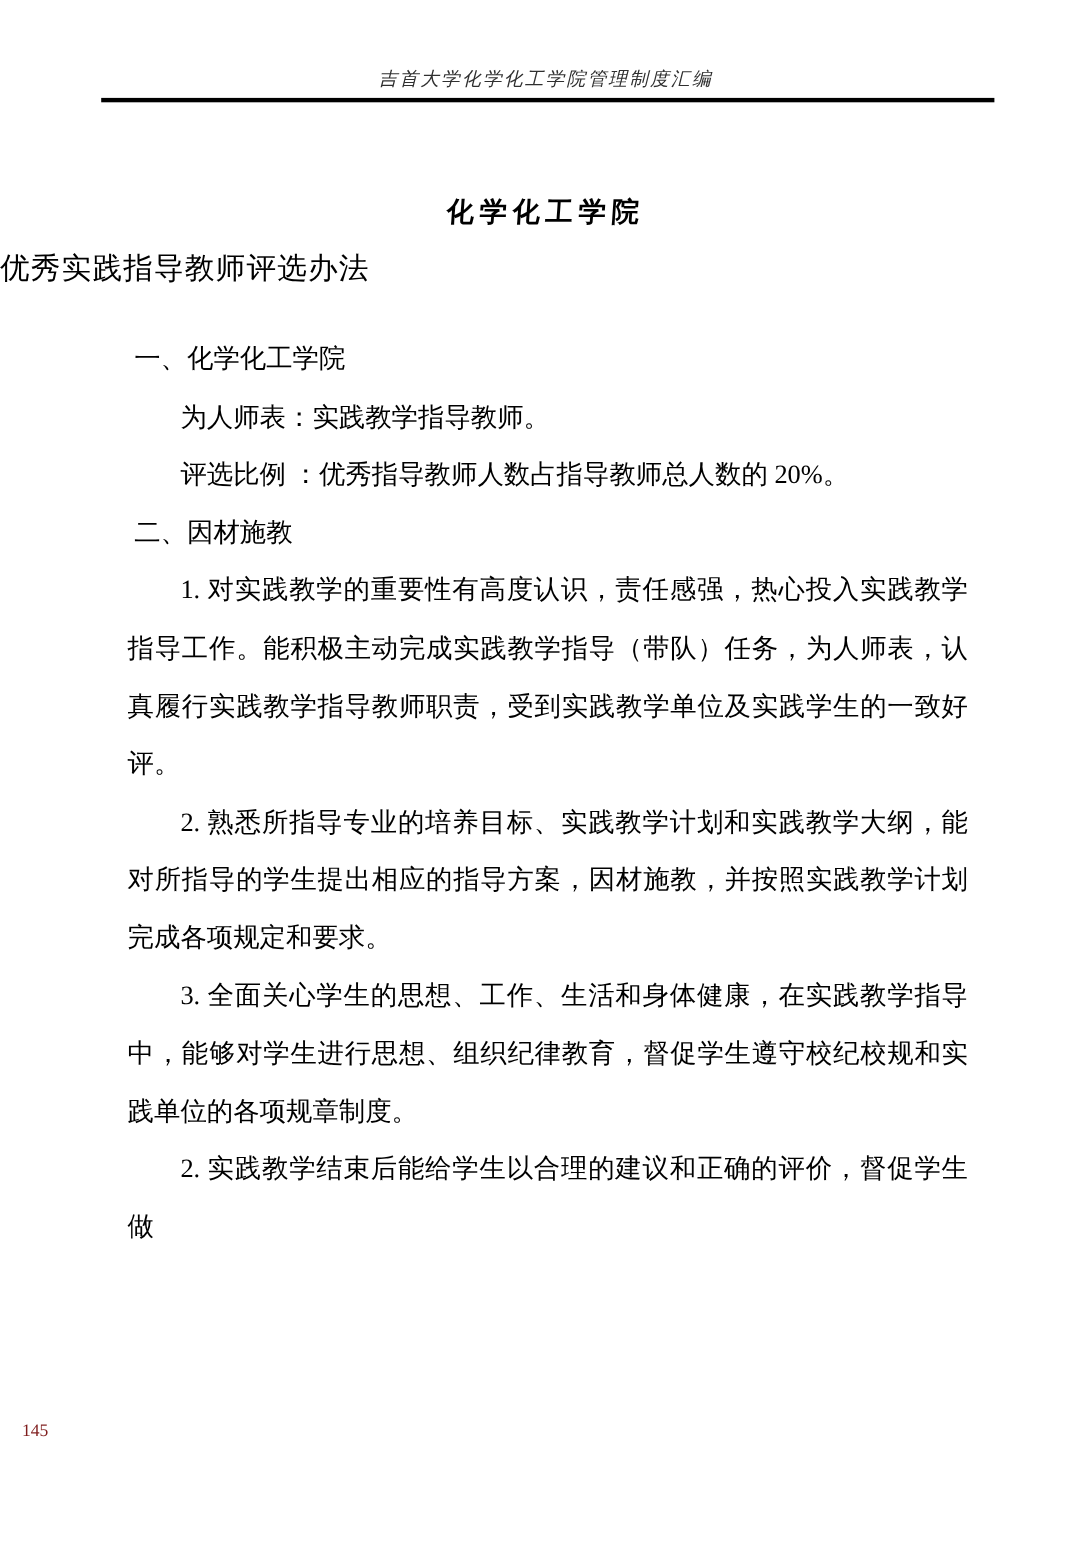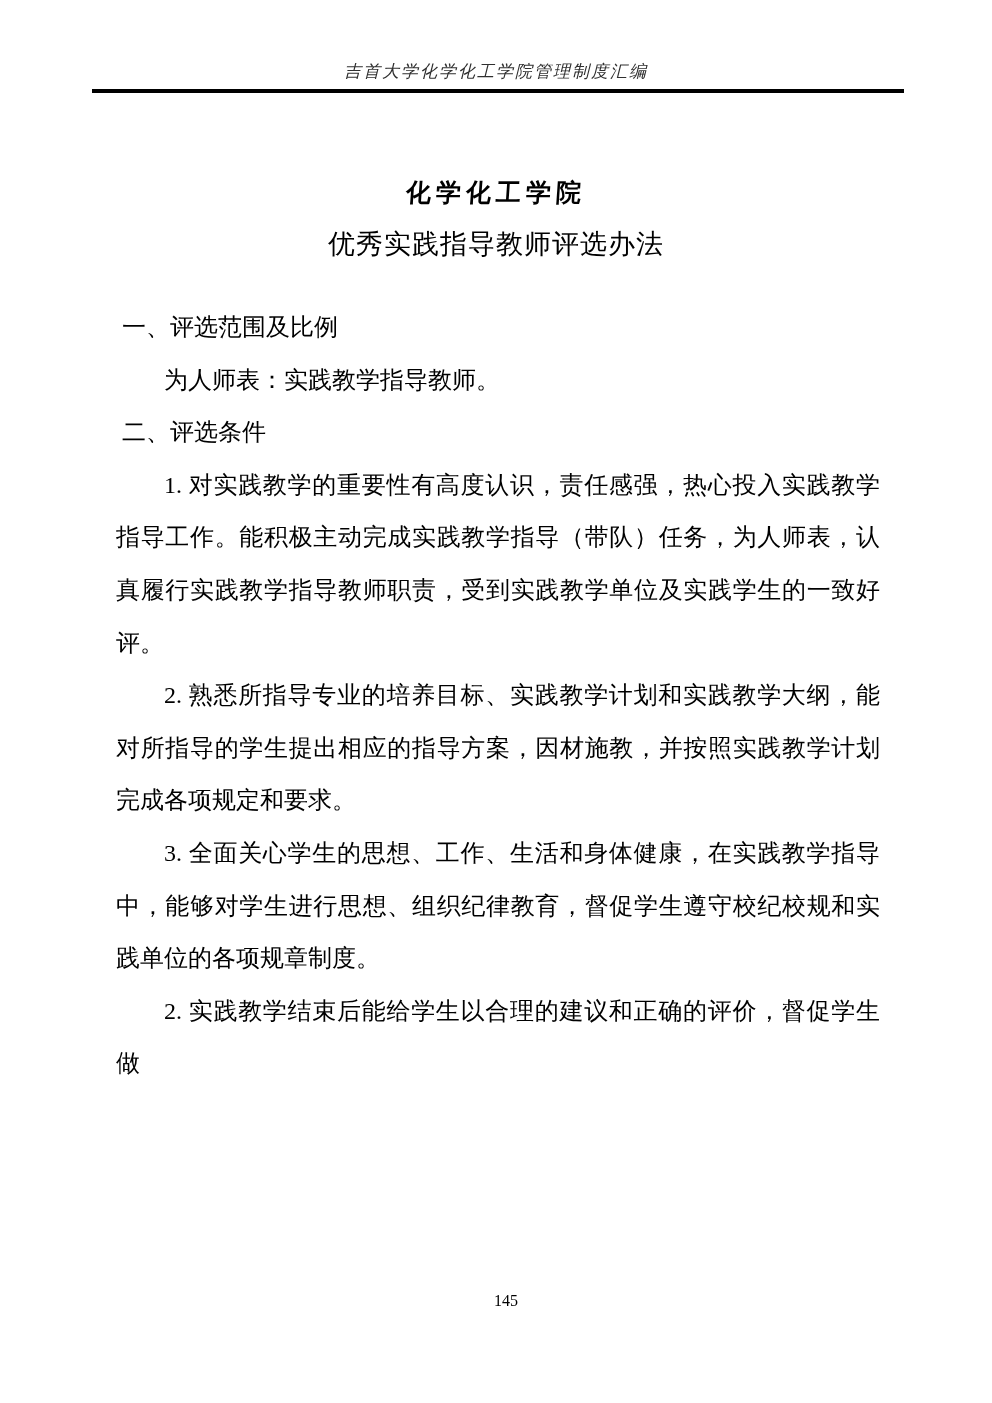--- a/index.html
+++ b/index.html
@@ -43,21 +43,21 @@
     font-size: 25px;
     font-weight: bold;
     letter-spacing: 5px;
     transform: skewX(-4deg);
   }
   .doc-subtitle {
     position: absolute;
     top: 226px;
     left: 0;
     right: 0;
-    text-align: center;
+    text-align: left;
     font-size: 27px;
     font-weight: normal;
     letter-spacing: 1px;
   }
   .doc-body {
     position: absolute;
     top: 301px;
     left: 116px;
     width: 764px;
     font-size: 24px;
@@ -65,43 +65,44 @@
     text-align: justify;
   }
   .doc-body p { margin: 0; }
   .para { text-indent: 2em; }
   .heading { text-indent: 6px; }
   .footer {
     position: absolute;
     top: 1292px;
     left: 0;
     right: 0;
-    text-align: center;
+    text-align: left;
     font-size: 16px;
-    color: #000000;
+    color: #7f1d1d;
     margin-left: 20px;
   }
 </style>
 </head>
 <body>
 
 <div class="page">
 
   <div class="header-text">吉首大学化学化工学院管理制度汇编</div>
 
   <div class="header-rule"></div>
 
   <div class="doc-title">化学化工学院</div>
 
   <div class="doc-subtitle">优秀实践指导教师评选办法</div>
 
   <div class="doc-body">
-      <p class="heading">一、评选范围及比例</p>
+      <p class="heading">一、化学化工学院</p>
       <p class="para">为人师表：实践教学指导教师。</p>
-      <p class="heading">二、评选条件</p>
+      <p class="para">评选比例 ：优秀指导教师人数占指导教师总人数的 20%。</p>
+      <p class="heading">二、因材施教</p>
       <p class="para">1. 对实践教学的重要性有高度认识，责任感强，热心投入实践教学指导工作。能积极主动完成实践教学指导（带队）任务，为人师表，认真履行实践教学指导教师职责，受到实践教学单位及实践学生的一致好评。</p>
       <p class="para">2. 熟悉所指导专业的培养目标、实践教学计划和实践教学大纲，能对所指导的学生提出相应的指导方案，因材施教，并按照实践教学计划完成各项规定和要求。</p>
       <p class="para">3. 全面关心学生的思想、工作、生活和身体健康，在实践教学指导中，能够对学生进行思想、组织纪律教育，督促学生遵守校纪校规和实践单位的各项规章制度。</p>
       <p class="para">2. 实践教学结束后能给学生以合理的建议和正确的评价，督促学生做</p>
     </div>
 
   <div class="footer">145</div>
 
 </div>
 

